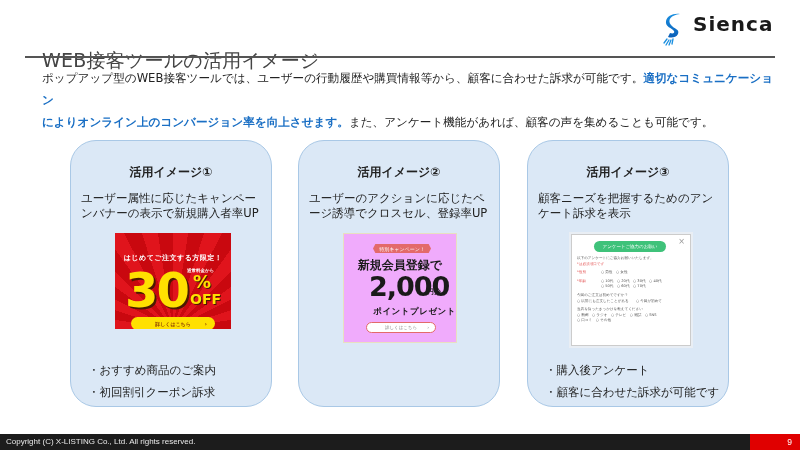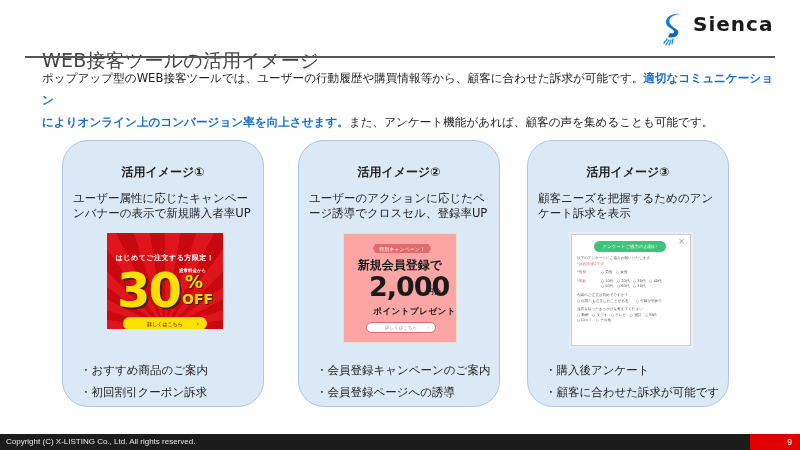--- a/index.html
+++ b/index.html
@@ -27,21 +27,21 @@
     background: repeating-conic-gradient(from 0deg at 50% 100%, #e0141c 0deg 9deg, #c9080f 9deg 18deg); }
   .b1-top { position: absolute; top: 20px; left: 0; right: 0; text-align: center; color: #fff; font-size: 7px; font-weight: bold; letter-spacing: 0.5px; }
   .b1-sub { position: absolute; top: 35px; left: 72px; color: #fff; font-size: 4.5px; font-weight: bold; }
   .b1-num { position: absolute; top: 33px; left: 10px; color: #ffe000; font-size: 48px; font-weight: bold; font-family: "DejaVu Sans", sans-serif; letter-spacing: -2px; line-height: 48px; text-shadow: 2px 2px 0 #4a1a00; }
   .b1-pct { position: absolute; top: 40px; left: 78px; color: #ffe000; font-size: 18px; font-weight: bold; line-height: 18px; text-shadow: 1px 1px 0 #4a1a00; }
   .b1-off { position: absolute; top: 58px; left: 75px; color: #ffe000; font-size: 14px; font-weight: bold; line-height: 16px; text-shadow: 1px 1px 0 #4a1a00; }
   .b1-btn { position: absolute; top: 84px; left: 16px; width: 84px; height: 13px; background: #ffe000; border-radius: 7px; font-size: 5px; color: #8a3a00; font-weight: bold; display: flex; align-items: center; justify-content: center; }
   .b1-btn .chev { position: absolute; right: 8px; font-size: 6px; }
 
   
-  .banner2 { position: absolute; left: 44px; top: 92px; width: 114px; height: 110px; background: #fca5a5; border: 1px solid #e8e0c0; }
+  .banner2 { position: absolute; left: 44px; top: 92px; width: 114px; height: 110px; background: #f0abfc; border: 1px solid #e8e0c0; }
   .b2-tag { position: absolute; top: 10px; left: 29px; width: 58px; height: 9px; background: #e36a6a; color: #fff; font-size: 5px; display: flex; align-items: center; justify-content: center; clip-path: polygon(4% 0,96% 0,100% 50%,96% 100%,4% 100%,0 50%); }
   .b2-l1 { position: absolute; top: 23px; left: 0; right: 0; text-align: center; font-size: 12px; font-weight: bold; color: #1a1a1a; }
   .b2-num { position: absolute; top: 37px; left: 25px; font-size: 27px; font-weight: bold; color: #1a1a1a; letter-spacing: -1px; line-height: 32px; }
   .b2-unit { position: absolute; top: 53px; left: 83px; font-size: 7px; font-weight: bold; color: #1a1a1a; }
   .b2-l3 { position: absolute; top: 72px; left: 0; right: 0; text-align: right; font-size: 8.5px; font-weight: bold; color: #1a1a1a; letter-spacing: 0.5px; }
   .b2-btn { position: absolute; top: 88px; left: 22px; width: 70px; height: 11px; border: 1px solid #e36a6a; border-radius: 6px; background: #fff; font-size: 4.5px; color: #888; display: flex; align-items: center; justify-content: center; }
   .b2-btn .chev { position: absolute; right: 6px; }
 
   
   .survey { position: absolute; left: 43px; top: 93px; width: 120px; height: 112px; background: #fff; border: 1px solid #ccc; box-shadow: 0 0 0 2px #e9eef4; }
@@ -74,21 +74,21 @@
     <path d="M17 2 C8 3,4 8,8 13 C11 17,17 17,15 22 C13 26,8 26,5 25 L7 21 C10 22,12 21,11 19 C9 16,2 15,3 9 C4 4,10 1,17 2 Z" fill="url(#sg)"></path>
     <path d="M4 27 L1 31 M6 28 L3 33 M8 28 L6 33 M10 27 L9 32" stroke="#1a8fe0" stroke-width="1.3" stroke-linecap="round"></path>
   </svg>
   <span class="logo-text">Sienca</span>
 </div>
 
 <div class="intro">
   <span>ポップアップ型のWEB接客ツールでは、ユーザーの行動履歴や購買情報等から、顧客に合わせた訴求が可能です。</span><span class="hl">適切なコミュニケーション</span><br><span class="hl">によりオンライン上のコンバージョン率を向上させます。</span><span>また、アンケート機能があれば、顧客の声を集めることも可能です。</span>
 </div>
 
-<div class="card" style="left:62px;">
+<div class="card" style="left:70px;">
   <div class="card-title">活用イメージ①</div>
   <div class="card-desc">ユーザー属性に応じたキャンペーンバナーの表示で新規購入者率UP</div>
   <div class="banner1">
     <div class="b1-top">はじめてご注文する方限定！</div>
     <div class="b1-sub">通常料金から</div>
     <div class="b1-num">30</div>
     <div class="b1-pct">%</div>
     <div class="b1-off">OFF</div>
     <div class="b1-btn">
       <span>詳しくはこちら</span>
@@ -108,24 +108,20 @@
     <div class="b2-tag">特別キャンペーン！</div>
     <div class="b2-l1">新規会員登録で</div>
     <div class="b2-num">2,000</div>
     <div class="b2-unit">円分</div>
     <div class="b2-l3">ポイントプレゼント</div>
     <div class="b2-btn">
       <span>詳しくはこちら</span>
       <span class="chev">›</span>
     </div>
   </div>
-  <ul class="card-bullets">
-    <li>会員登録キャンペーンのご案内</li>
-    <li>会員登録ページへの誘導</li>
-  </ul>
 </div>
 
 <div class="card" style="left:527px;">
   <div class="card-title">活用イメージ③</div>
   <div class="card-desc">顧客ニーズを把握するためのアンケート訴求を表示</div>
   <div class="survey">
     <div class="sv-head">アンケートご協力のお願い</div>
     <div class="sv-close">×</div>
     <div class="sv-lines">
       <div>以下のアンケートにご協力お願いいたします。</div>

